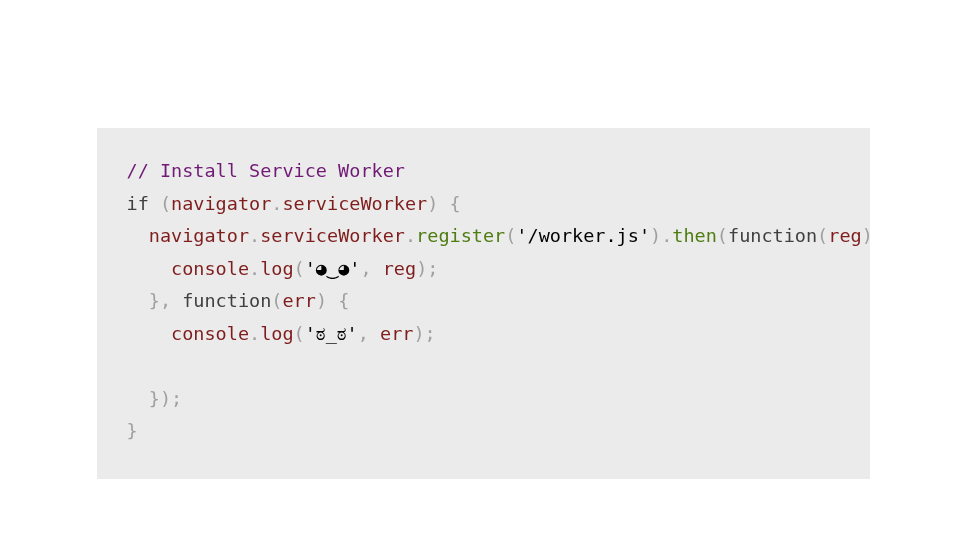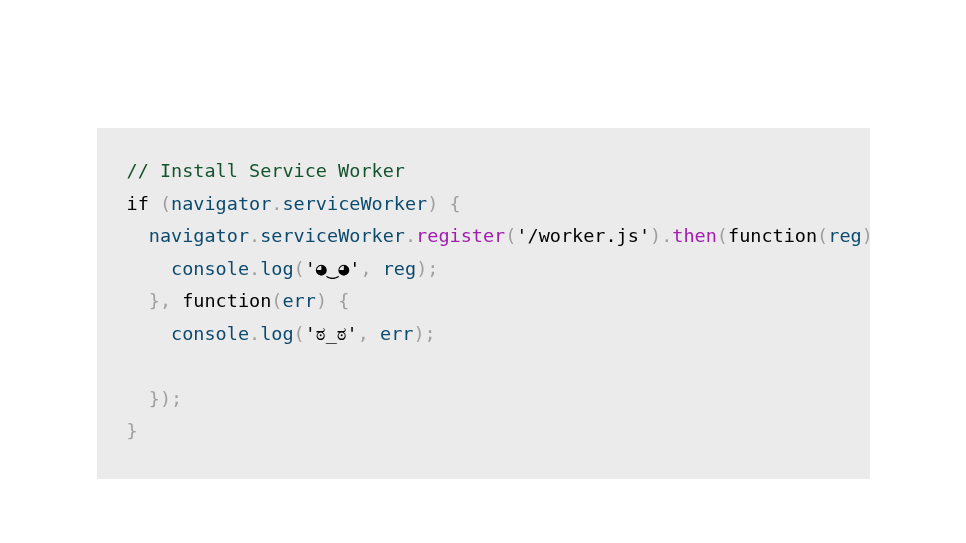--- a/index.html
+++ b/index.html
@@ -18,25 +18,25 @@
     width: 773px;
     background: #ebebeb;
     padding: 28px 30px 30px 30px;
     box-sizing: border-box;
     font-size: 18.5px;
     line-height: 1.65;
     color: #333;
     white-space: pre;
     overflow: hidden;
   }
-  .tok-comment   { color: #14532d; }
-  .tok-keyword   { color: #000000; }
-  .tok-plain     { color: #0c4a6e; }
+  .tok-comment   { color: #701a75; }
+  .tok-keyword   { color: #404040; }
+  .tok-plain     { color: #7f1d1d; }
   .tok-punct     { color: #a0a0a0; }
-  .tok-method    { color: #a21caf; }
+  .tok-method    { color: #4d7c0f; }
   .tok-string    { color: #000000; }
 </style>
 </head>
 <body>
 
 <div class="code-block"><code id="code"><span class="tok-comment">// Install Service Worker</span>
 <span class="tok-keyword">if</span><span class="tok-plain"> </span><span class="tok-punct">(</span><span class="tok-plain">navigator</span><span class="tok-punct">.</span><span class="tok-plain">serviceWorker</span><span class="tok-punct">)</span><span class="tok-plain"> </span><span class="tok-punct">{</span>
 <span class="tok-plain">  navigator</span><span class="tok-punct">.</span><span class="tok-plain">serviceWorker</span><span class="tok-punct">.</span><span class="tok-method">register</span><span class="tok-punct">(</span><span class="tok-string">'/worker.js'</span><span class="tok-punct">)</span><span class="tok-punct">.</span><span class="tok-method">then</span><span class="tok-punct">(</span><span class="tok-keyword">function</span><span class="tok-punct">(</span><span class="tok-plain">reg</span><span class="tok-punct">)</span>
 <span class="tok-plain">    console</span><span class="tok-punct">.</span><span class="tok-plain">log</span><span class="tok-punct">(</span><span class="tok-string">'◕‿◕'</span><span class="tok-punct">,</span><span class="tok-plain"> reg</span><span class="tok-punct">);</span>
 <span class="tok-plain">  </span><span class="tok-punct">}</span><span class="tok-punct">,</span><span class="tok-plain"> </span><span class="tok-keyword">function</span><span class="tok-punct">(</span><span class="tok-plain">err</span><span class="tok-punct">)</span><span class="tok-plain"> </span><span class="tok-punct">{</span>

